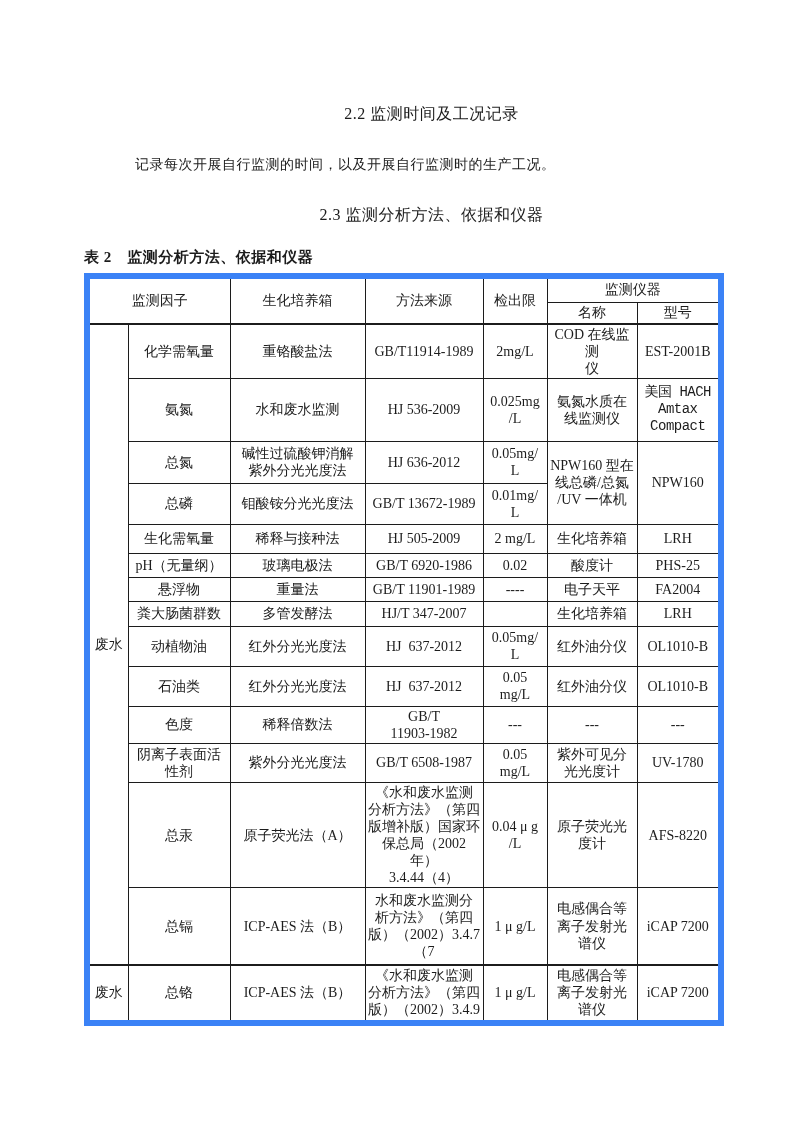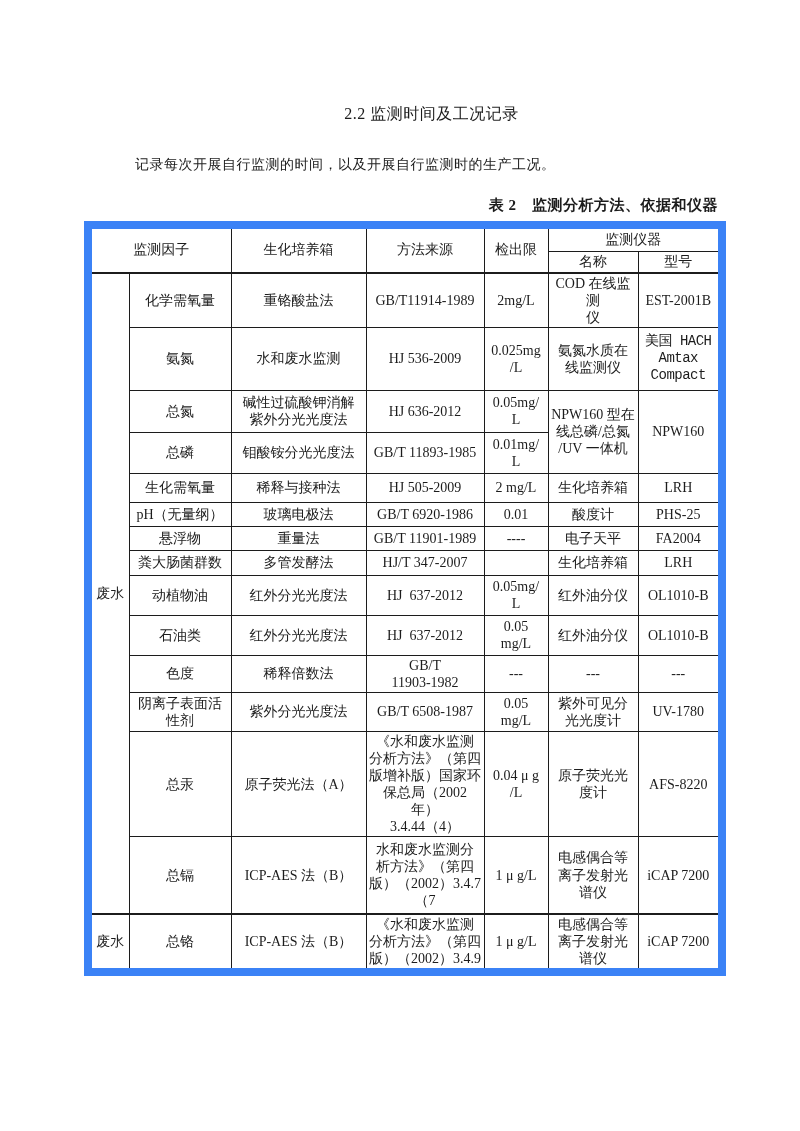--- a/index.html
+++ b/index.html
@@ -33,30 +33,30 @@
     padding-left: 51px;
     margin: 30px 0 0 0;
     letter-spacing: 0.5px;
     font-family: Liberation Mono, monospace;
   }
   .heading + .para { margin-top: 31px; }
   .para + .heading { margin-top: 31px; }
   .table-caption {
     font-size: 15px;
     font-weight: bold;
-    text-align: right;
+    text-align: left;
     margin: 22px 0 6px 0;
     white-space: pre-wrap;
     letter-spacing: 0.5px;
   }
   table.monitor {
     border-collapse: collapse;
     table-layout: fixed;
     width: 634px;
-    border: 8px solid #3b82f6;
+    border: 6px solid #3b82f6;
   }
   table.monitor th,
   table.monitor td {
     border: 1px solid #1c1c1c;
     text-align: center;
     vertical-align: middle;
     padding: 1px 2px;
     font-weight: normal;
     overflow: hidden;
   }
@@ -81,20 +81,21 @@
   td.cat { font-size: 14px; }
 </style>
 </head>
 <body>
 
 <div class="page">
 
   <h2 class="heading">2.2 监测时间及工况记录</h2>
   <p class="para">记录每次开展自行监测的时间，以及开展自行监测时的生产工况。</p>
 
+  <h2 class="heading">2.3 监测分析方法、依据和仪器</h2>
 
   <div class="table-caption">表 2　监测分析方法、依据和仪器</div>
 
   <table class="monitor">
     <colgroup>
       <col style="width:41px">
         <col style="width:102px">
         <col style="width:135px">
       <col style="width:118px">
         <col style="width:64px">
@@ -147,39 +148,39 @@
 L</td>
       <td class="nam" rowspan="2">NPW160 型在
 线总磷/总氮
 /UV 一体机</td>
       <td class="mod" rowspan="2">NPW160</td>
     </tr>
 
     <tr style="height:41px">
       <td>总磷</td>
       <td>钼酸铵分光光度法</td>
-      <td class="src">GB/T 11893-1985</td>
+      <td class="src">GB/T 13672-1989</td>
       <td class="lim">0.01mg/
 L</td>
     </tr>
 
     <tr style="height:29px">
       <td>生化需氧量</td>
       <td>稀释与接种法</td>
       <td class="src">HJ 505-2009</td>
       <td class="lim">2 mg/L</td>
       <td class="nam">生化培养箱</td>
       <td class="mod">LRH</td>
     </tr>
 
     <tr style="height:24px">
       <td>pH（无量纲）</td>
       <td>玻璃电极法</td>
       <td class="src">GB/T 6920-1986</td>
-      <td class="lim">0.01</td>
+      <td class="lim">0.02</td>
       <td class="nam">酸度计</td>
       <td class="mod">PHS-25</td>
     </tr>
 
     <tr style="height:24px">
       <td>悬浮物</td>
       <td>重量法</td>
       <td class="src">GB/T 11901-1989</td>
       <td class="lim">----</td>
       <td class="nam">电子天平</td>

